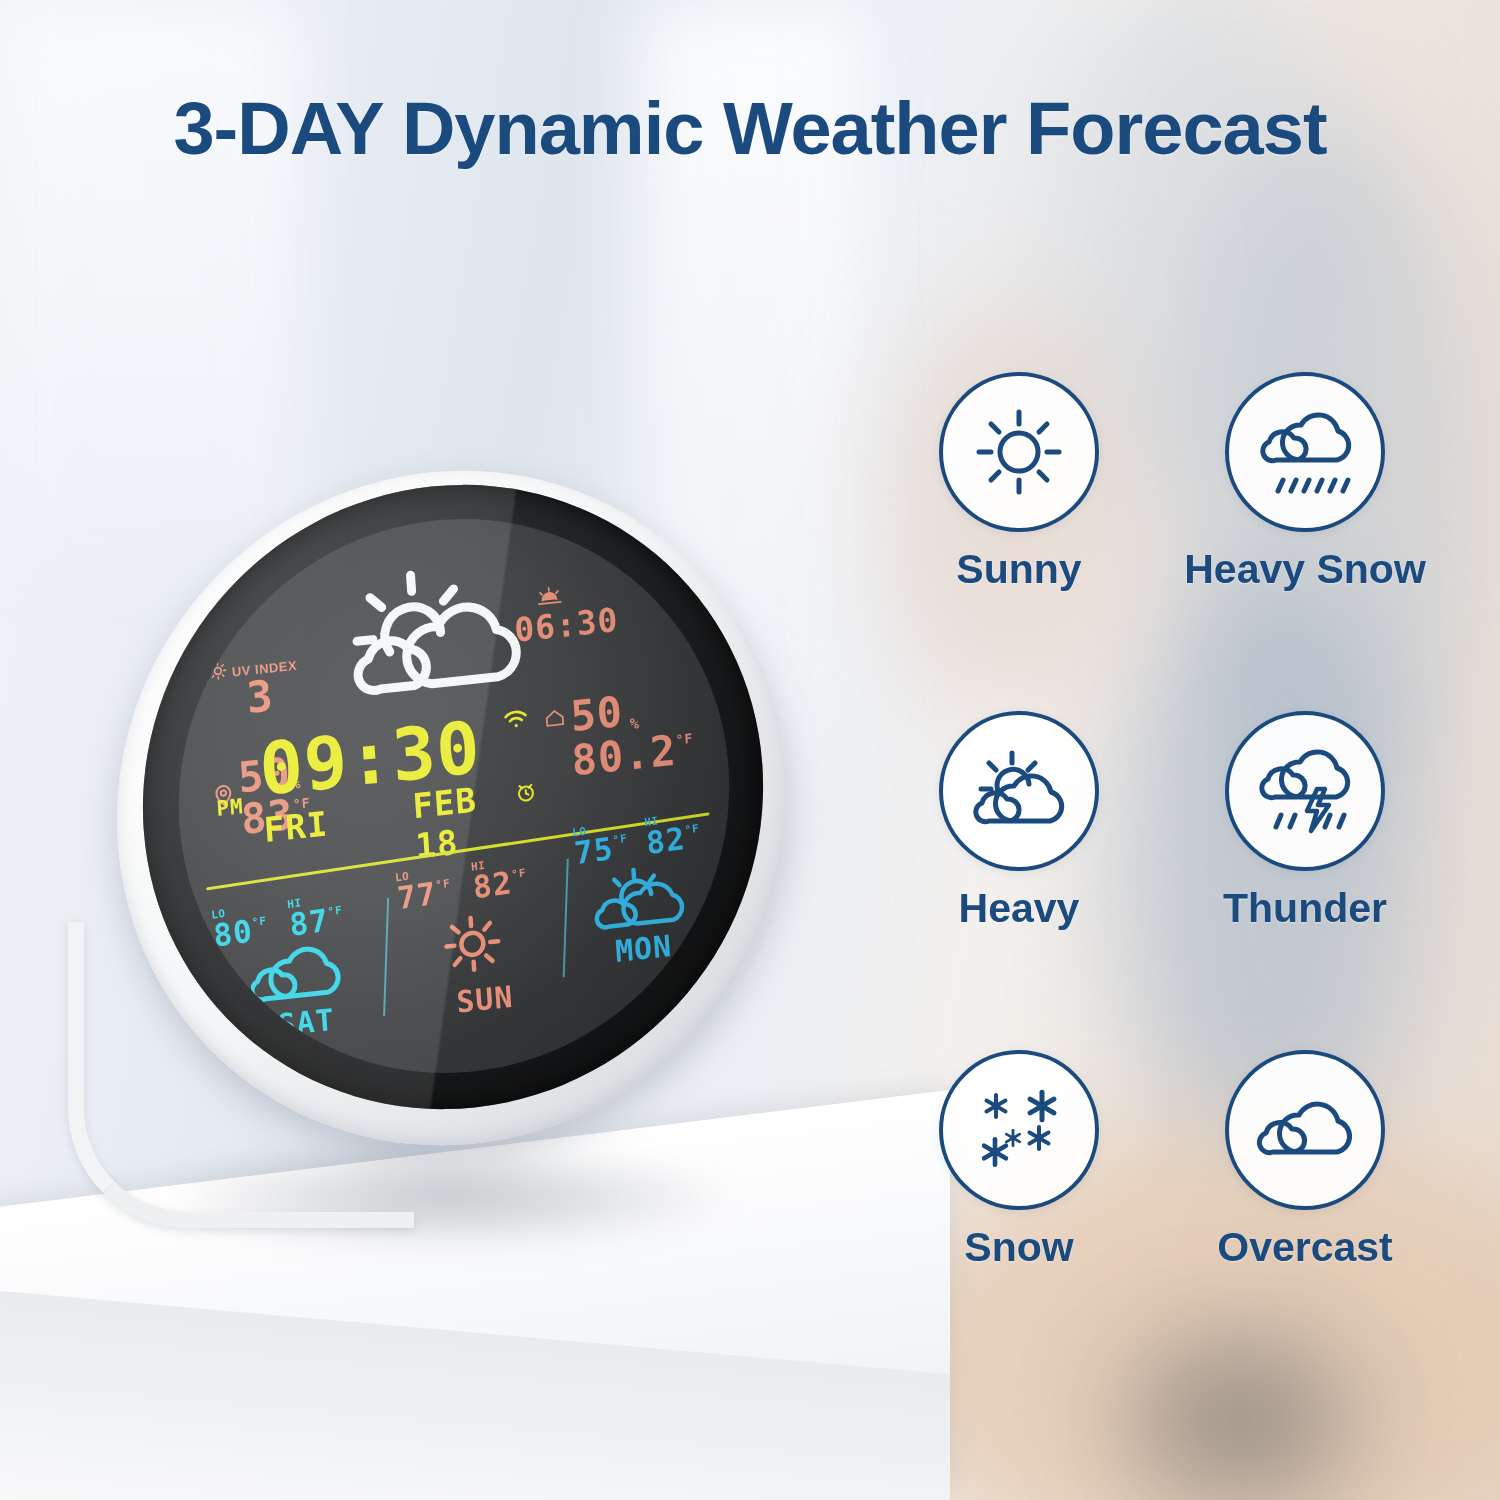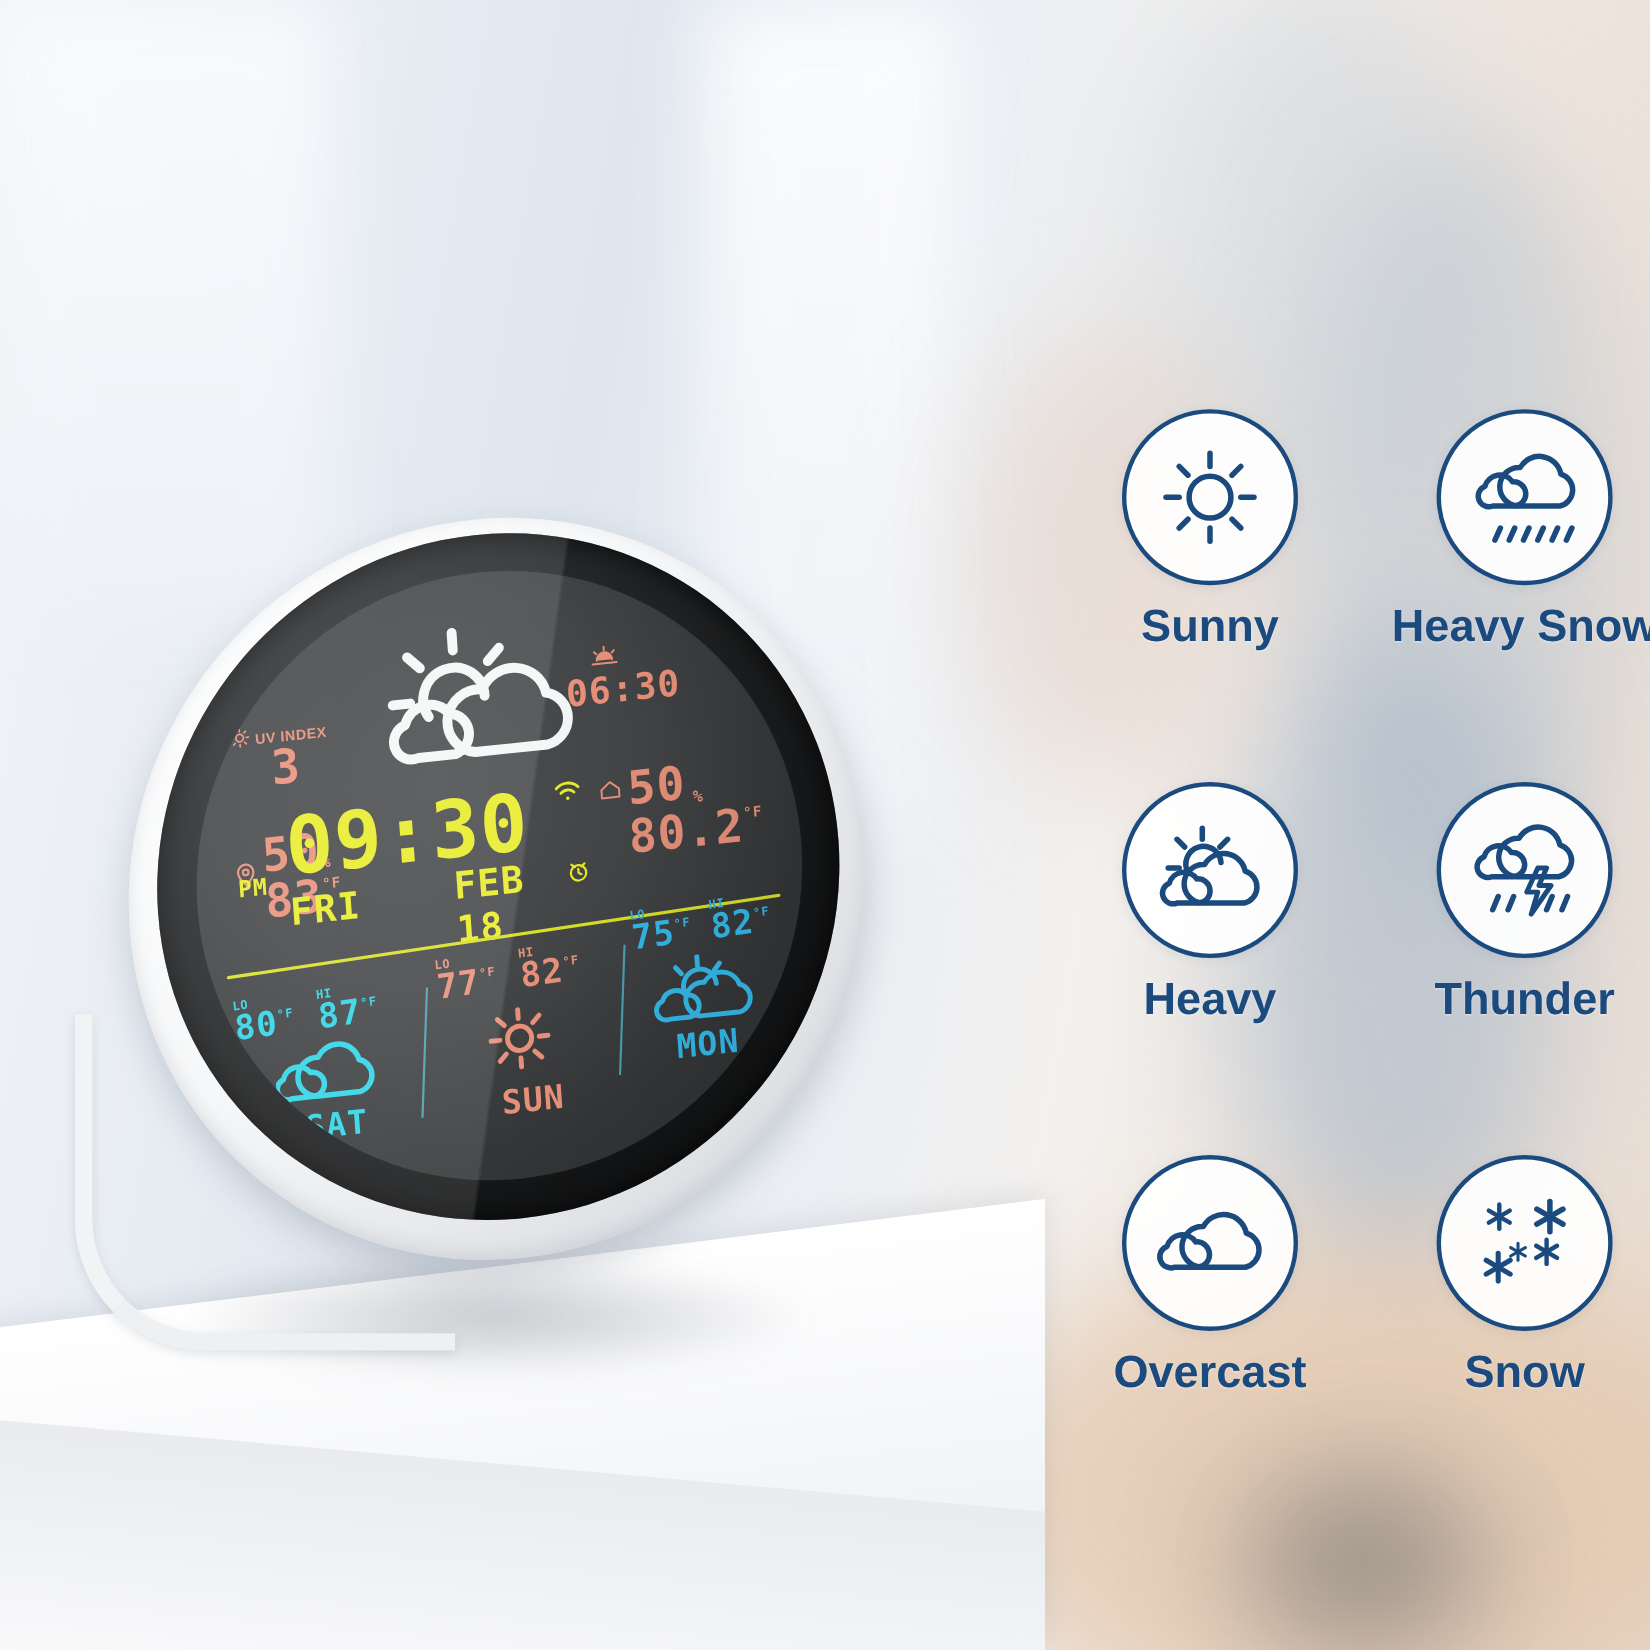--- a/index.html
+++ b/index.html
@@ -27,21 +27,21 @@
     text-shadow:0 1px 2px rgba(255,255,255,.55);
   }
   .subhead{
     position:absolute;left:0;right:0;top:196px;text-align:center;
     font-size:50px;color:#1a1a1a;font-weight:normal;
     text-shadow:0 1px 2px rgba(255,255,255,.5);
   }
 
   
   .legend{position:absolute;left:915px;top:372px;width:575px;}
-  .legend-row{display:flex;justify-content:flex-end;gap:78px;margin-bottom:60px;}
+  .legend-row{display:flex;justify-content:flex-start;gap:78px;margin-bottom:60px;}
   .legend-cell{width:208px;display:flex;flex-direction:column;align-items:center;}
   .badge{
     width:152px;height:152px;border-radius:50%;
     border:4px solid #1b4a7e;background:rgba(255,255,255,.93);
     display:flex;align-items:center;justify-content:center;
     box-shadow:0 2px 10px rgba(60,80,110,.10);
   }
   .legend-label{
     margin-top:14px;font-size:41px;font-weight:bold;color:#1b4a7e;
     white-space:nowrap;text-shadow:0 1px 2px rgba(255,255,255,.5);
@@ -157,20 +157,21 @@
   <div class="bg-window" style="left:640px;top:0;width:230px;height:760px;background:linear-gradient(180deg,#ffffff,#f0f3f7);opacity:.85;"></div>
   <div class="bg-window" style="left:0px;top:0;width:300px;height:560px;background:linear-gradient(180deg,#fbfcfe,#eef2f7);opacity:.9;"></div>
   <div class="bg-blob" style="left:1030px;top:-40px;width:330px;height:560px;background:#cfd6dd;opacity:.55;"></div>
   <div class="bg-blob" style="left:1180px;top:120px;width:300px;height:700px;background:#b9c4cf;opacity:.5;"></div>
   <div class="bg-blob" style="left:1120px;top:560px;width:300px;height:620px;background:#9fb2c6;opacity:.55;"></div>
   <div class="bg-blob" style="left:880px;top:300px;width:260px;height:420px;background:#dcc3b4;opacity:.42;"></div>
   <div class="bg-blob" style="left:860px;top:1130px;width:760px;height:460px;background:#e3c6ab;opacity:.72;"></div>
   <div class="bg-blob" style="left:1130px;top:1340px;width:220px;height:160px;background:#55585c;opacity:.55;"></div>
   <div class="bg-blob" style="left:300px;top:640px;width:520px;height:520px;background:#eceff3;opacity:.8;"></div>
 
+  <div class="headline">3-DAY Dynamic Weather Forecast</div>
 
   <div class="table-shadow"></div>
   <div class="table"></div>
   <div class="table-front"></div>
 
   <div class="device">
     <div class="dev-shadow"></div>
     <div class="dev-stand"></div>
     <div class="dev-body"></div>
     <div class="dev-bezel"></div>
@@ -473,32 +474,20 @@
           </svg>
         </div>
         <div class="legend-label">Thunder</div>
       </div>
     </div>
 
     <div class="legend-row" style="margin-top:118px;">
       <div class="legend-cell">
         <div class="badge">
           <svg width="106" height="100" viewBox="0 0 106 100">
-            <g stroke="#1b4a7e" stroke-width="5" fill="none" stroke-linecap="round" stroke-linejoin="round">
-              <path d="M45 72h40a16 16 0 0 0 1 -31a21 21 0 0 0 -39 -6a15 15 0 0 0 -2 37z"></path>
-              <path d="M21 72h21a11.5 11.5 0 0 0 -2 -23a14.5 14.5 0 0 0 -26 4a10 10 0 0 0 7 19z"></path>
-            </g>
-          </svg>
-        </div>
-        <div class="legend-label">Overcast</div>
-      </div>
-
-      <div class="legend-cell">
-        <div class="badge">
-          <svg width="106" height="100" viewBox="0 0 106 100">
             <g stroke="#1b4a7e" stroke-width="4" stroke-linecap="round">
               <g transform="translate(30,26) scale(1.0)">
                 <line x1="0" y1="-11" x2="0" y2="11"></line>
                   <line x1="-9.5" y1="-5.5" x2="9.5" y2="5.5"></line>
                   <line x1="-9.5" y1="5.5" x2="9.5" y2="-5.5"></line>
               </g>
               <g transform="translate(76,26) scale(1.25)">
                 <line x1="0" y1="-11" x2="0" y2="11"></line>
                   <line x1="-9.5" y1="-5.5" x2="9.5" y2="5.5"></line>
                   <line x1="-9.5" y1="5.5" x2="9.5" y2="-5.5"></line>
@@ -516,17 +505,29 @@
               <g transform="translate(29,72) scale(1.15)">
                 <line x1="0" y1="-11" x2="0" y2="11"></line>
                   <line x1="-9.5" y1="-5.5" x2="9.5" y2="5.5"></line>
                   <line x1="-9.5" y1="5.5" x2="9.5" y2="-5.5"></line>
               </g>
             </g>
           </svg>
         </div>
         <div class="legend-label">Snow</div>
       </div>
+
+      <div class="legend-cell">
+        <div class="badge">
+          <svg width="106" height="100" viewBox="0 0 106 100">
+            <g stroke="#1b4a7e" stroke-width="5" fill="none" stroke-linecap="round" stroke-linejoin="round">
+              <path d="M45 72h40a16 16 0 0 0 1 -31a21 21 0 0 0 -39 -6a15 15 0 0 0 -2 37z"></path>
+              <path d="M21 72h21a11.5 11.5 0 0 0 -2 -23a14.5 14.5 0 0 0 -26 4a10 10 0 0 0 7 19z"></path>
+            </g>
+          </svg>
+        </div>
+        <div class="legend-label">Overcast</div>
+      </div>
     </div>
 
   </div>
 
 </div>
 
 </body></html>

